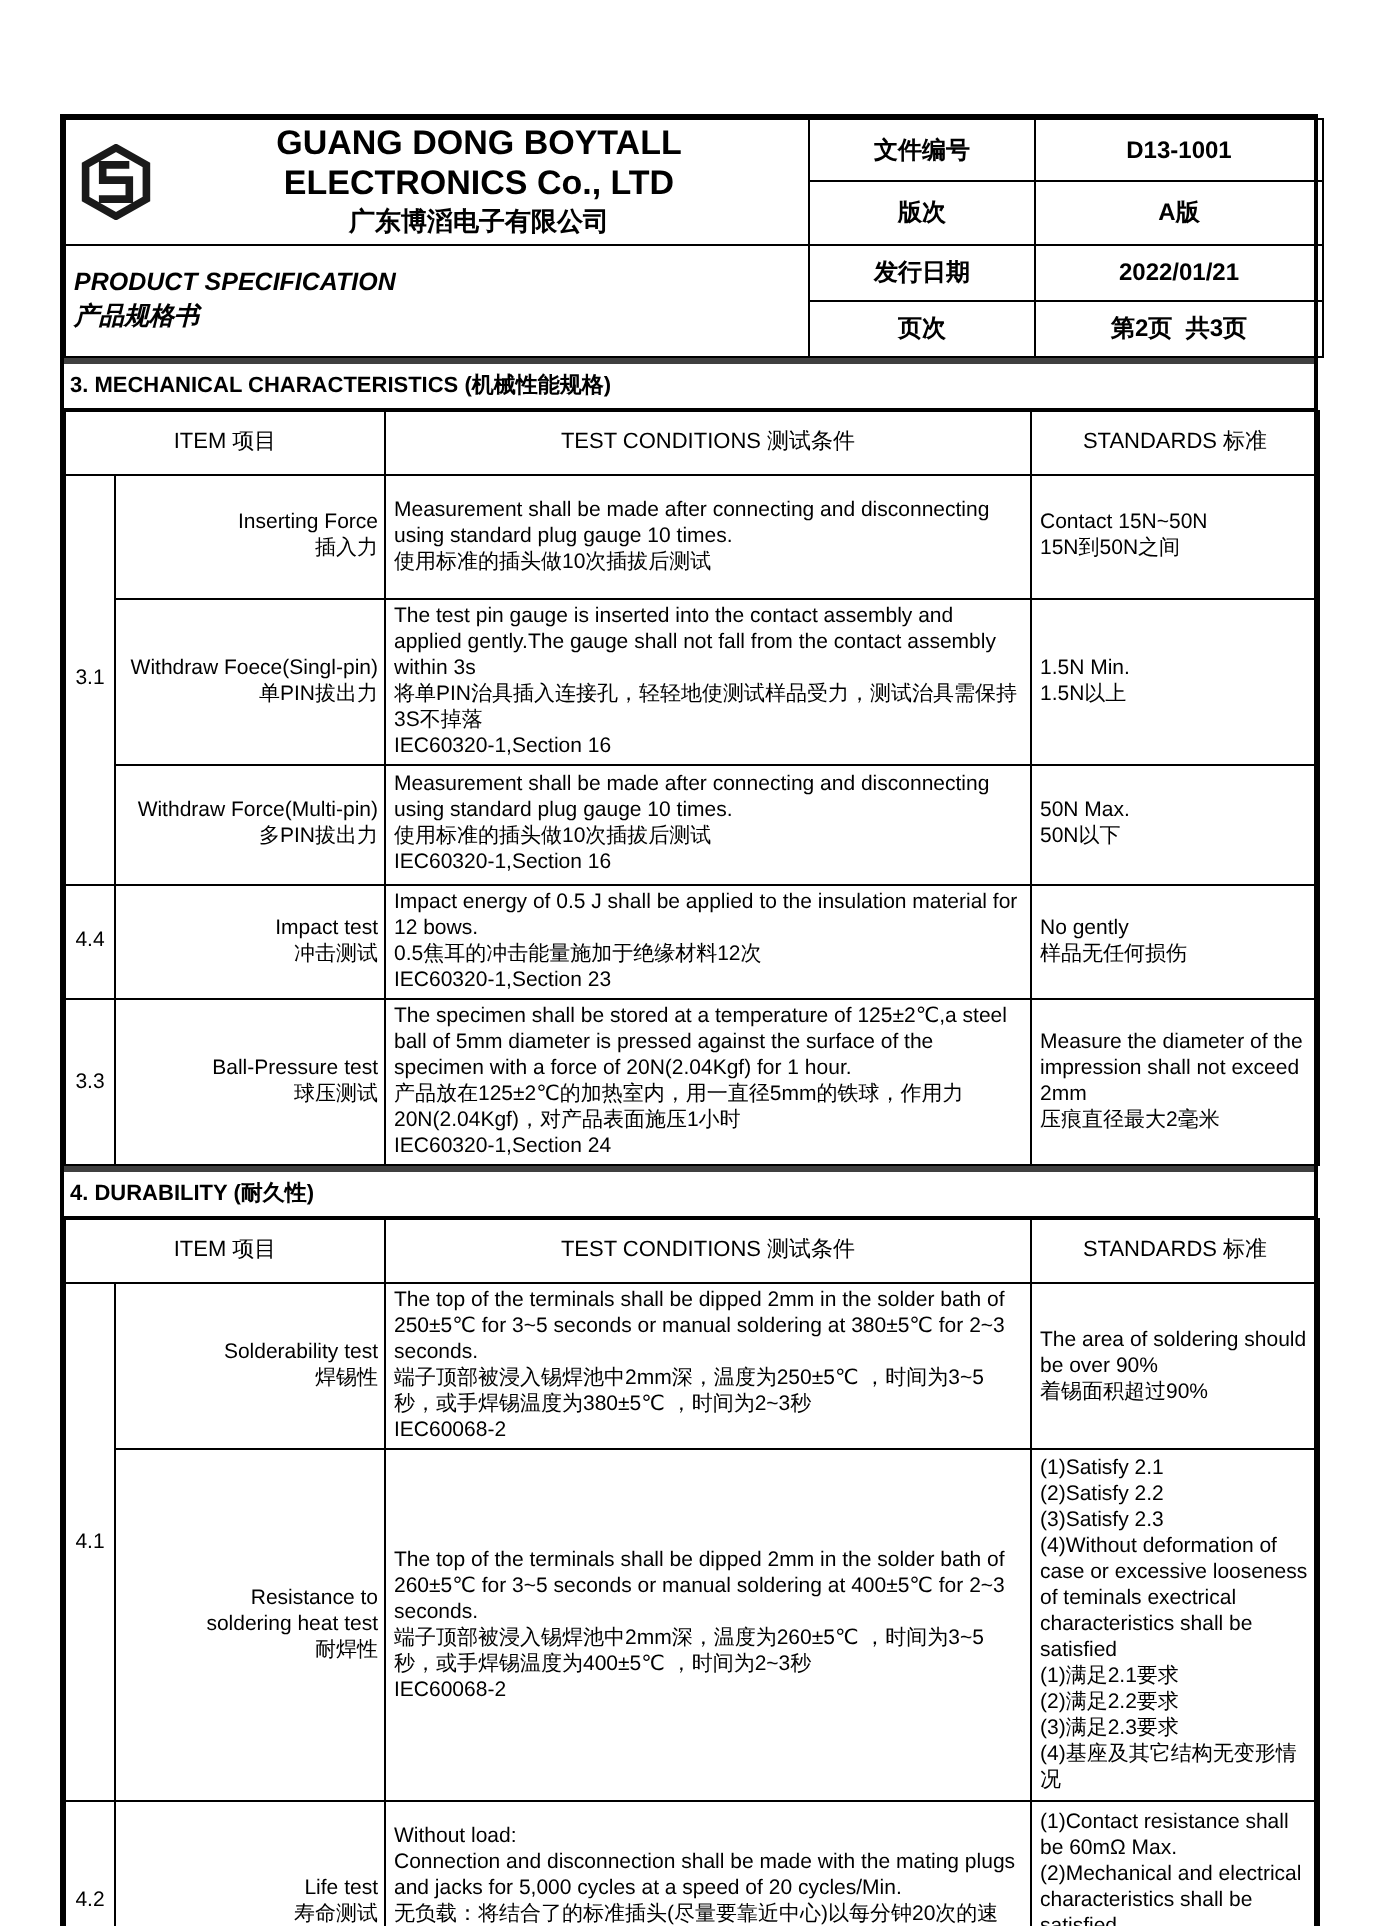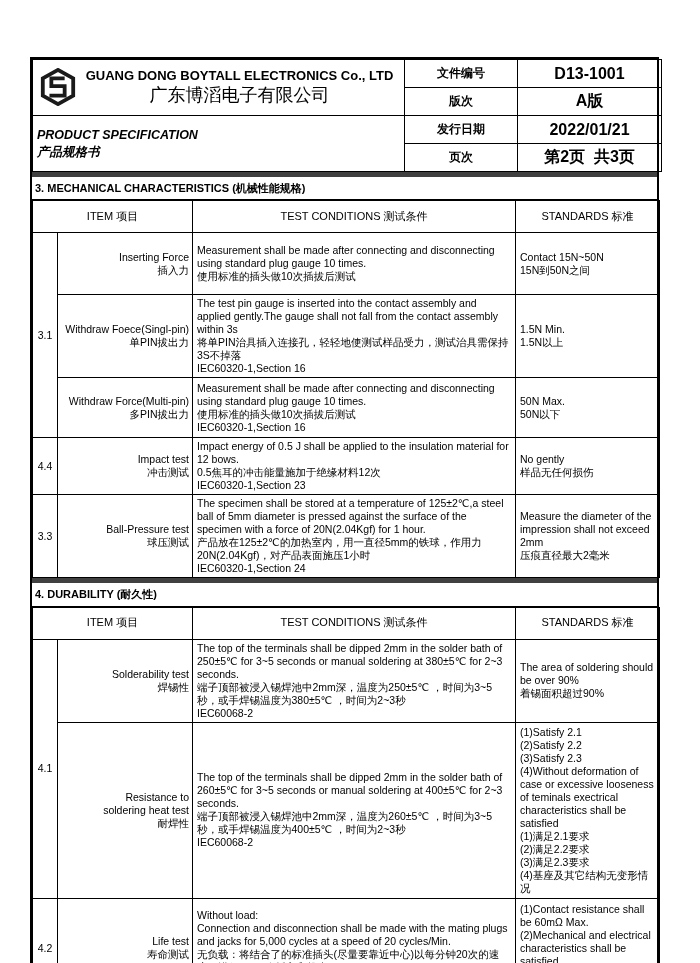--- a/index.html
+++ b/index.html
@@ -15,31 +15,31 @@
   }
   table{border-collapse:collapse;width:100%;table-layout:fixed;}
   td{border:1px solid #000;vertical-align:middle;box-sizing:border-box;}
 
   
   .hdr-table td{height:28px;}
   .company-cell{width:372px;padding:2px 4px;}
   .company-inner{display:flex;align-items:center;}
   .logo{flex:0 0 42px;display:flex;align-items:center;justify-content:center;}
   .company-text{flex:1;text-align:center;}
-  .c-en{font-weight:bold;font-size:13px;line-height:1.2;}
-  .c-cn{font-weight:normal;font-size:18px;line-height:1.3;}
+  .c-en{font-weight:bold;font-size:17px;line-height:1.2;}
+  .c-cn{font-weight:bold;font-size:13px;line-height:1.3;}
   .product-cell{text-align:left;padding:2px 4px;font-style:italic;}
   .p-en{font-weight:bold;font-size:12.5px;line-height:1.35;}
   .p-cn{font-weight:bold;font-size:12.5px;line-height:1.35;}
   .hd-lab{width:113px;text-align:center;font-weight:bold;font-size:12px;}
-  .hd-val{width:144px;text-align:center;font-weight:bold;font-size:16px;white-space:pre-wrap;}
+  .hd-val{width:144px;text-align:center;font-weight:bold;font-size:12px;white-space:pre-wrap;}
 
   
   .sec-title{
-    border-bottom:1px solid #000;border-top:5px solid #404040;
+    border-bottom:1px solid #000;border-top:3px solid #404040;
     font-weight:bold;font-size:11px;padding:5px 3px 4px 3px;line-height:1.2;
   }
 
   
   .body-table td{font-size:10.5px;line-height:1.24;}
   .col-no{width:25px;}
   .col-item{width:135px;}
   .col-test{width:323px;}
   .col-std{width:144px;}
   .col-head td{height:32px;text-align:center;font-size:11px;padding:1px 2px;}

